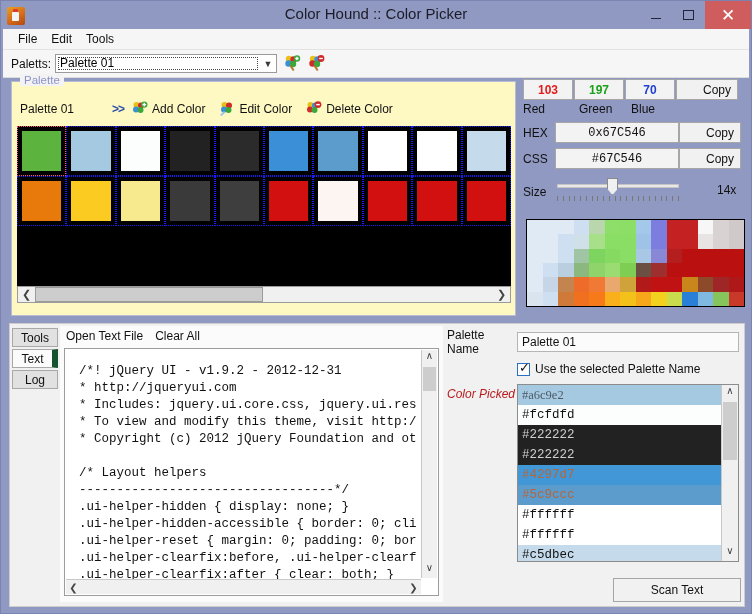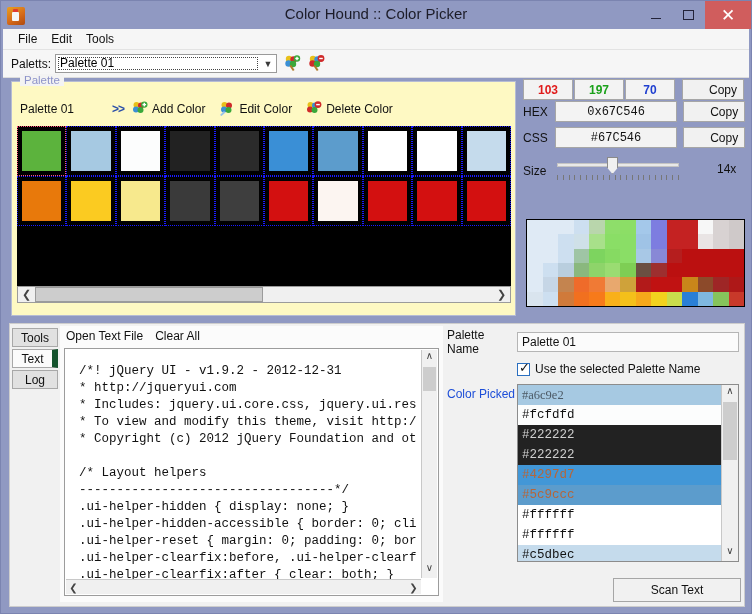--- a/index.html
+++ b/index.html
@@ -185,21 +185,20 @@
   }
   .rgb-box.r { color: #e01b1b; }
   .rgb-box.g { color: #1aa11a; }
   .rgb-box.b { color: #1f3fd0; }
   .copybtn {
     width: 62px; height: 21px;
     border: 1px solid #a6a6a6;
     background: #f1f1f1;
     display: flex; align-items: center; justify-content: center;
     font-size: 12px; color: #111;
-    margin-left: 6px;
     padding-left: 20px;
   }
   .rgb-labels { display: flex; font-size: 12px; color: #111; margin: 2px 0 6px 0; }
   .rgb-labels span { display: block; }
   .rgb-labels .l1 { width: 56px; }
   .rgb-labels .l2 { width: 52px; }
 
   .fieldrow { display: flex; align-items: center; margin-bottom: 5px; }
   .fieldrow .k { width: 32px; font-size: 12px; color: #111; }
   .field {
@@ -327,21 +326,21 @@
     width: 13px; height: 13px; border: 1px solid #2a6fc0; background: #fff;
     margin-right: 5px; position: relative;
   }
   .cbox::after {
     content: "\2713"; position: absolute; left: 1px; top: -3px;
     font-size: 13px; color: #111; line-height: 1;
   }
   .cb-label { font-size: 12px; color: #111; }
 
   .colorlist-wrap { display: flex; }
-  .colorlist-wrap .k { width: 70px; font-size: 12px; color: #1d4ed8; padding-top: 3px; }
+  .colorlist-wrap .k { width: 70px; font-size: 12px; color: #b91c1c; padding-top: 3px; font-style: italic; }
   .colorlist {
     width: 222px; height: 178px;
     border: 1px solid #8c8c8c;
     background: #fff;
     position: relative;
     overflow: hidden;
   }
   .clist-inner { position: absolute; left: 0; top: 0; right: 17px; }
   .citem {
     height: 20px; line-height: 20px;
@@ -546,20 +545,25 @@
       <div class="ar">❯</div>
     </div>
   </div>
 
   <div class="right-panel">
     <div class="rgb-row">
       <div class="rgb-box r">103</div>
       <div class="rgb-box g">197</div>
       <div class="rgb-box b">70</div>
       <div class="copybtn">Copy</div>
+    </div>
+    <div class="rgb-labels">
+      <span class="l1">Red</span>
+      <span class="l2">Green</span>
+      <span>Blue</span>
     </div>
 
     <div class="fieldrow">
       <div class="k">HEX</div>
       <div class="field">0x67C546</div>
       <div class="copybtn">Copy</div>
     </div>
 
     <div class="fieldrow">
       <div class="k">CSS</div>

